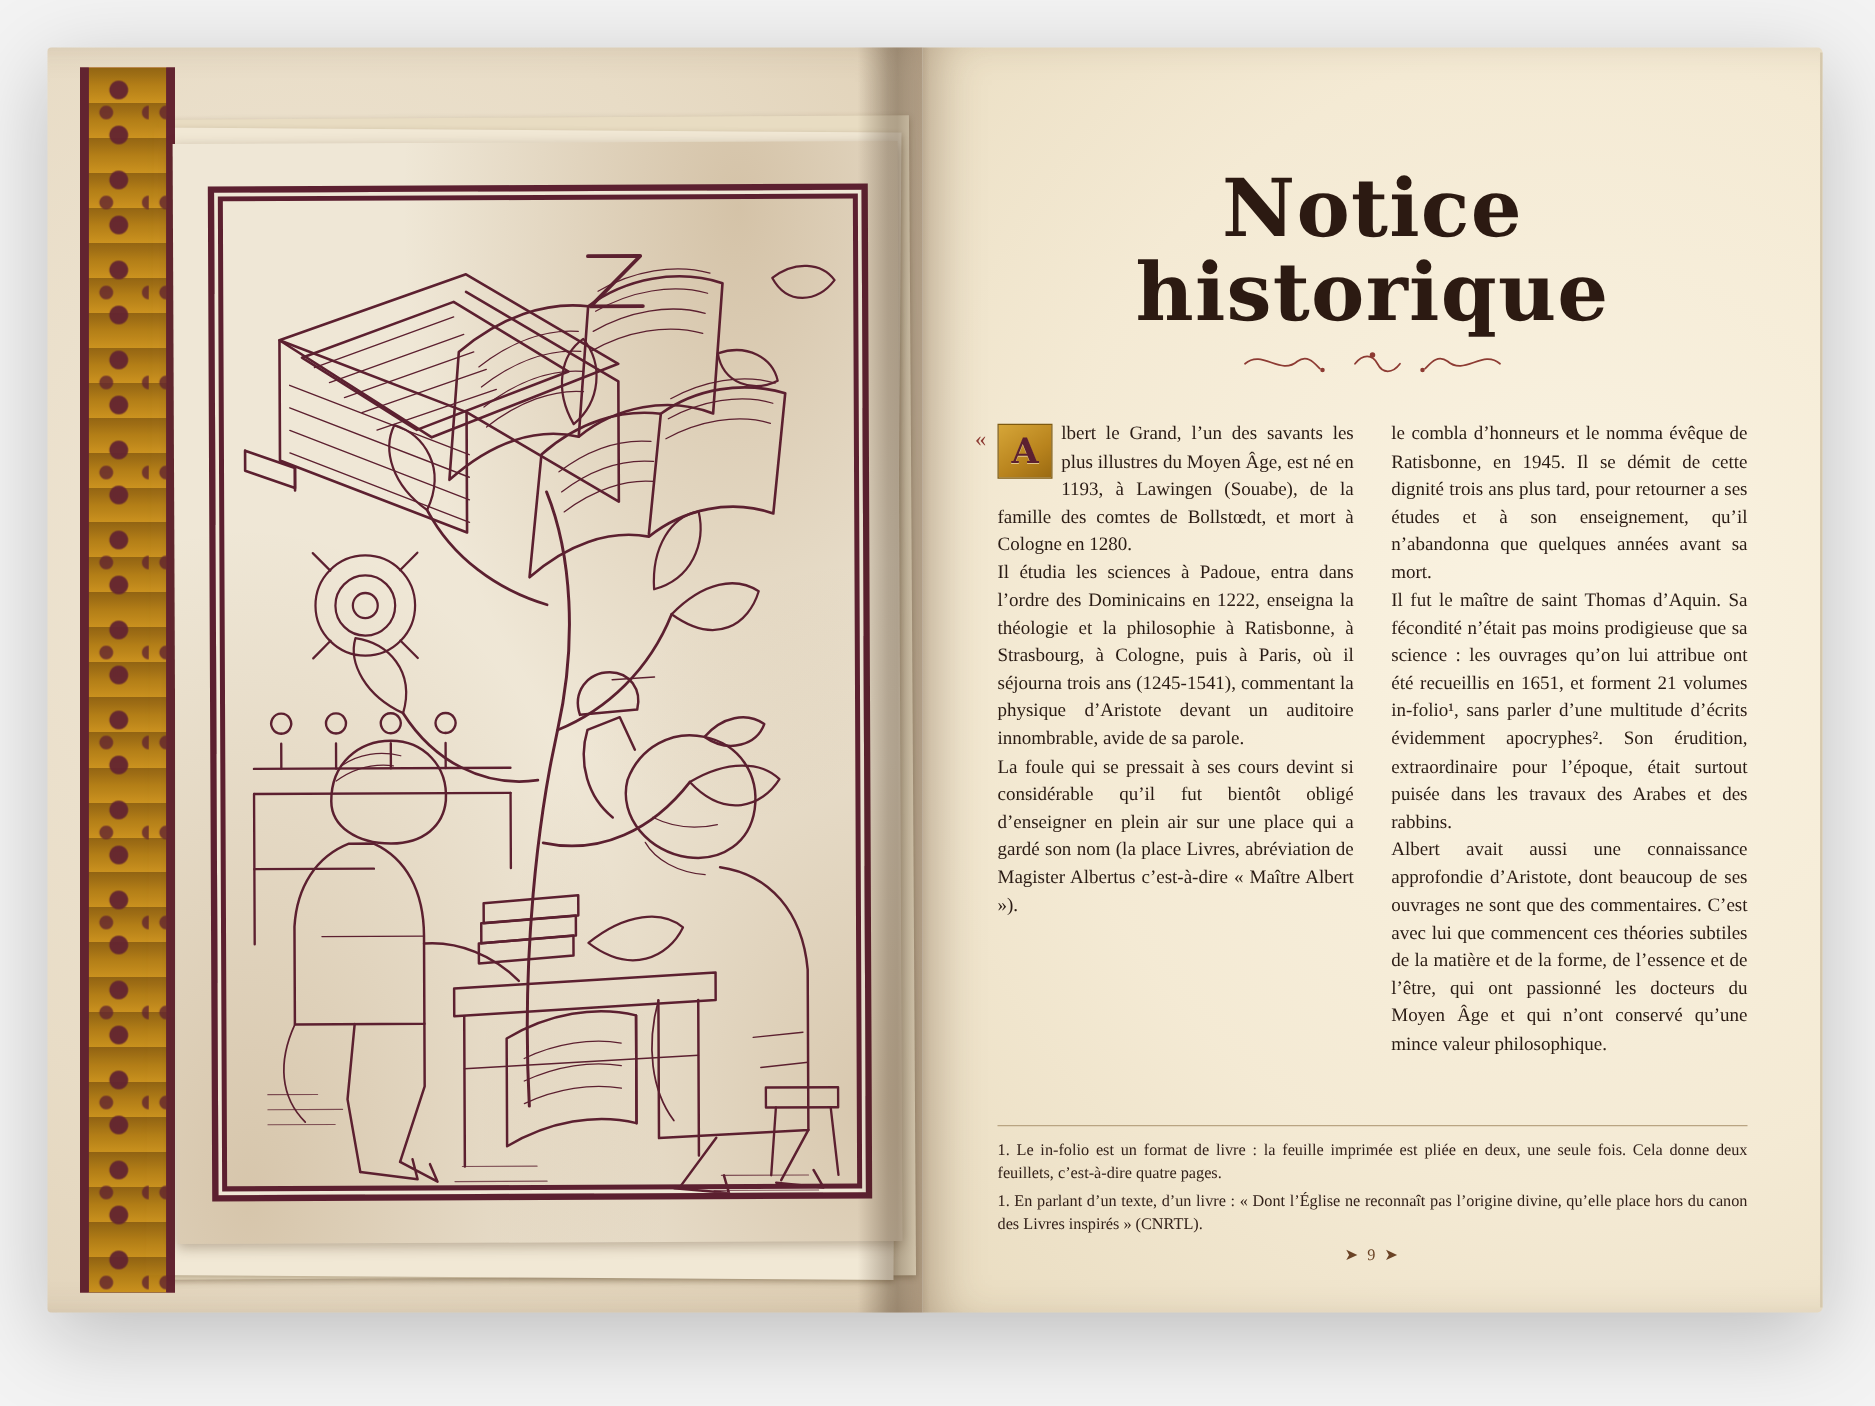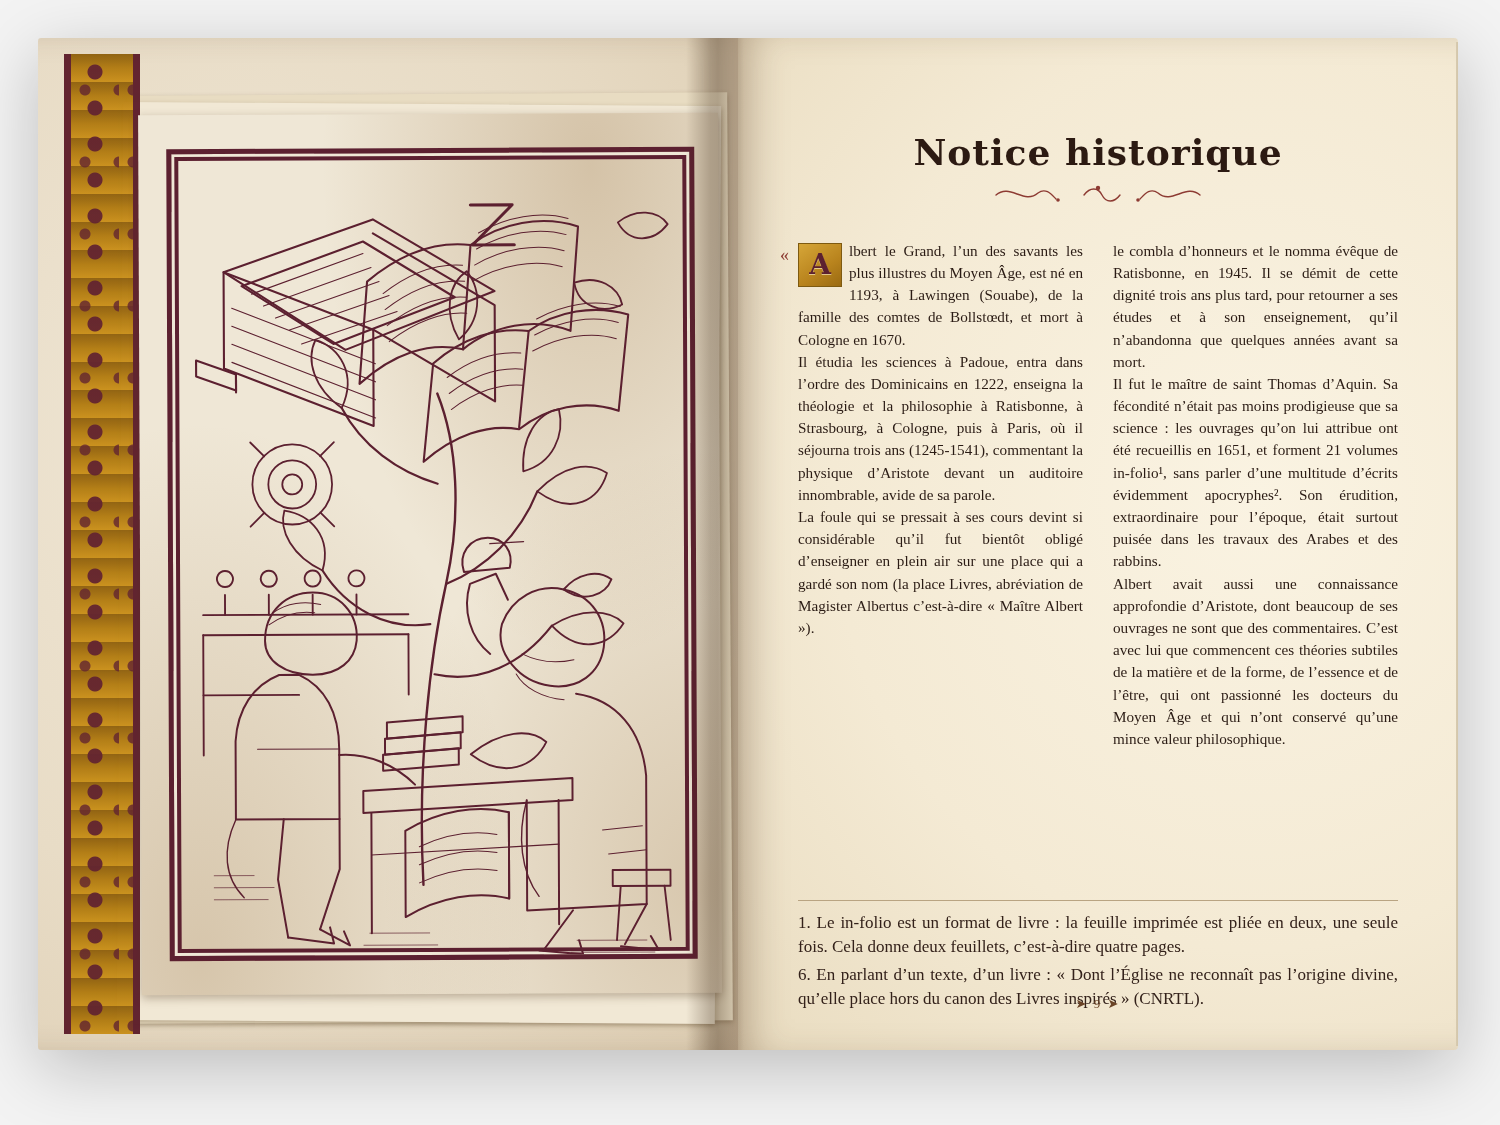--- a/index.html
+++ b/index.html
@@ -140,21 +140,21 @@
     position: absolute;
     left: 60px;
     top: 96px;
     width: 600px;
   }
 
   #title {
     text-align: center;
     font-family: "DejaVu Serif", serif;
     font-weight: 700;
-    font-size: 36px;
+    font-size: 64px;
     letter-spacing: 1px;
     color: #2c1a12;
     margin: 0 0 6px 0;
     line-height: 1.05;
   }
 
   #title-rule {
     display: block;
     margin: 12px auto 34px auto;
     width: 220px;
@@ -201,21 +201,21 @@
     text-shadow: 0 1px 0 rgba(255,245,210,0.6);
   }
 
   #footnotes {
     position: absolute;
     left: 60px;
     top: 862px;
     width: 600px;
     border-top: 1px solid #b9a482;
     padding-top: 10px;
-    font-size: 17px;
+    font-size: 13px;
     line-height: 1.42;
     color: #33211a;
     text-align: justify;
   }
   #footnotes p { margin: 0 0 4px 0; }
 
   #folio {
     position: absolute;
     left: 0;
     top: 958px;
@@ -420,38 +420,38 @@
             <circle cx="150" cy="16" r="1.8" fill="#8d3b33" stroke="none"></circle>
           </g>
         </svg>
 
         <div id="columns">
 
           <div class="column">
             <div class="drop-wrap">
               <span class="guillemet">«</span>
               <span class="dropcap">A</span>
-              <p>lbert le Grand, l’un des savants les plus illustres du Moyen Âge, est né en 1193, à Lawingen (Souabe), de la famille des comtes de Bollstœdt, et mort à Cologne en 1670.</p>
+              <p>lbert le Grand, l’un des savants les plus illustres du Moyen Âge, est né en 1193, à Lawingen (Souabe), de la famille des comtes de Bollstœdt, et mort à Cologne en 1280.</p>
             </div>
             <p>Il étudia les sciences à Padoue, entra dans l’ordre des Dominicains en 1222, enseigna la théologie et la philosophie à Ratisbonne, à Strasbourg, à Cologne, puis à Paris, où il séjourna trois ans (1245-1541), commentant la physique d’Aristote devant un auditoire innombrable, avide de sa parole.</p>
             <p>La foule qui se pressait à ses cours devint si considérable qu’il fut bientôt obligé d’enseigner en plein air sur une place qui a gardé son nom (la place Livres, abréviation de Magister Albertus c’est-à-dire « Maître Albert »).</p>
           </div>
 
           <div class="column">
             <p>le combla d’honneurs et le nomma évêque de Ratisbonne, en 1945. Il se démit de cette dignité trois ans plus tard, pour retourner a ses études et à son enseignement, qu’il n’abandonna que quelques années avant sa mort.</p>
             <p>Il fut le maître de saint Thomas d’Aquin. Sa fécondité n’était pas moins prodigieuse que sa science : les ouvrages qu’on lui attribue ont été recueillis en 1651, et forment 21 volumes in-folio¹, sans parler d’une multitude d’écrits évidemment apocryphes². Son érudition, extraordinaire pour l’époque, était surtout puisée dans les travaux des Arabes et des rabbins.</p>
             <p>Albert avait aussi une connaissance approfondie d’Aristote, dont beaucoup de ses ouvrages ne sont que des commentaires. C’est avec lui que commencent ces théories subtiles de la matière et de la forme, de l’essence et de l’être, qui ont passionné les docteurs du Moyen Âge et qui n’ont conservé qu’une mince valeur philosophique.</p>
           </div>
 
         </div>
       </div>
 
       <div id="footnotes">
         <p>1. Le in-folio est un format de livre : la feuille imprimée est pliée en deux, une seule fois. Cela donne deux feuillets, c’est-à-dire quatre pages.</p>
-        <p>6. En parlant d’un texte, d’un livre : « Dont l’Église ne reconnaît pas l’origine divine, qu’elle place hors du canon des Livres inspirés » (CNRTL).</p>
+        <p>1. En parlant d’un texte, d’un livre : « Dont l’Église ne reconnaît pas l’origine divine, qu’elle place hors du canon des Livres inspirés » (CNRTL).</p>
       </div>
 
       <div id="folio">➤ 9 ➤</div>
     </div>
 
   </div>
 
   <div id="gutter"></div>
 </div>
 

